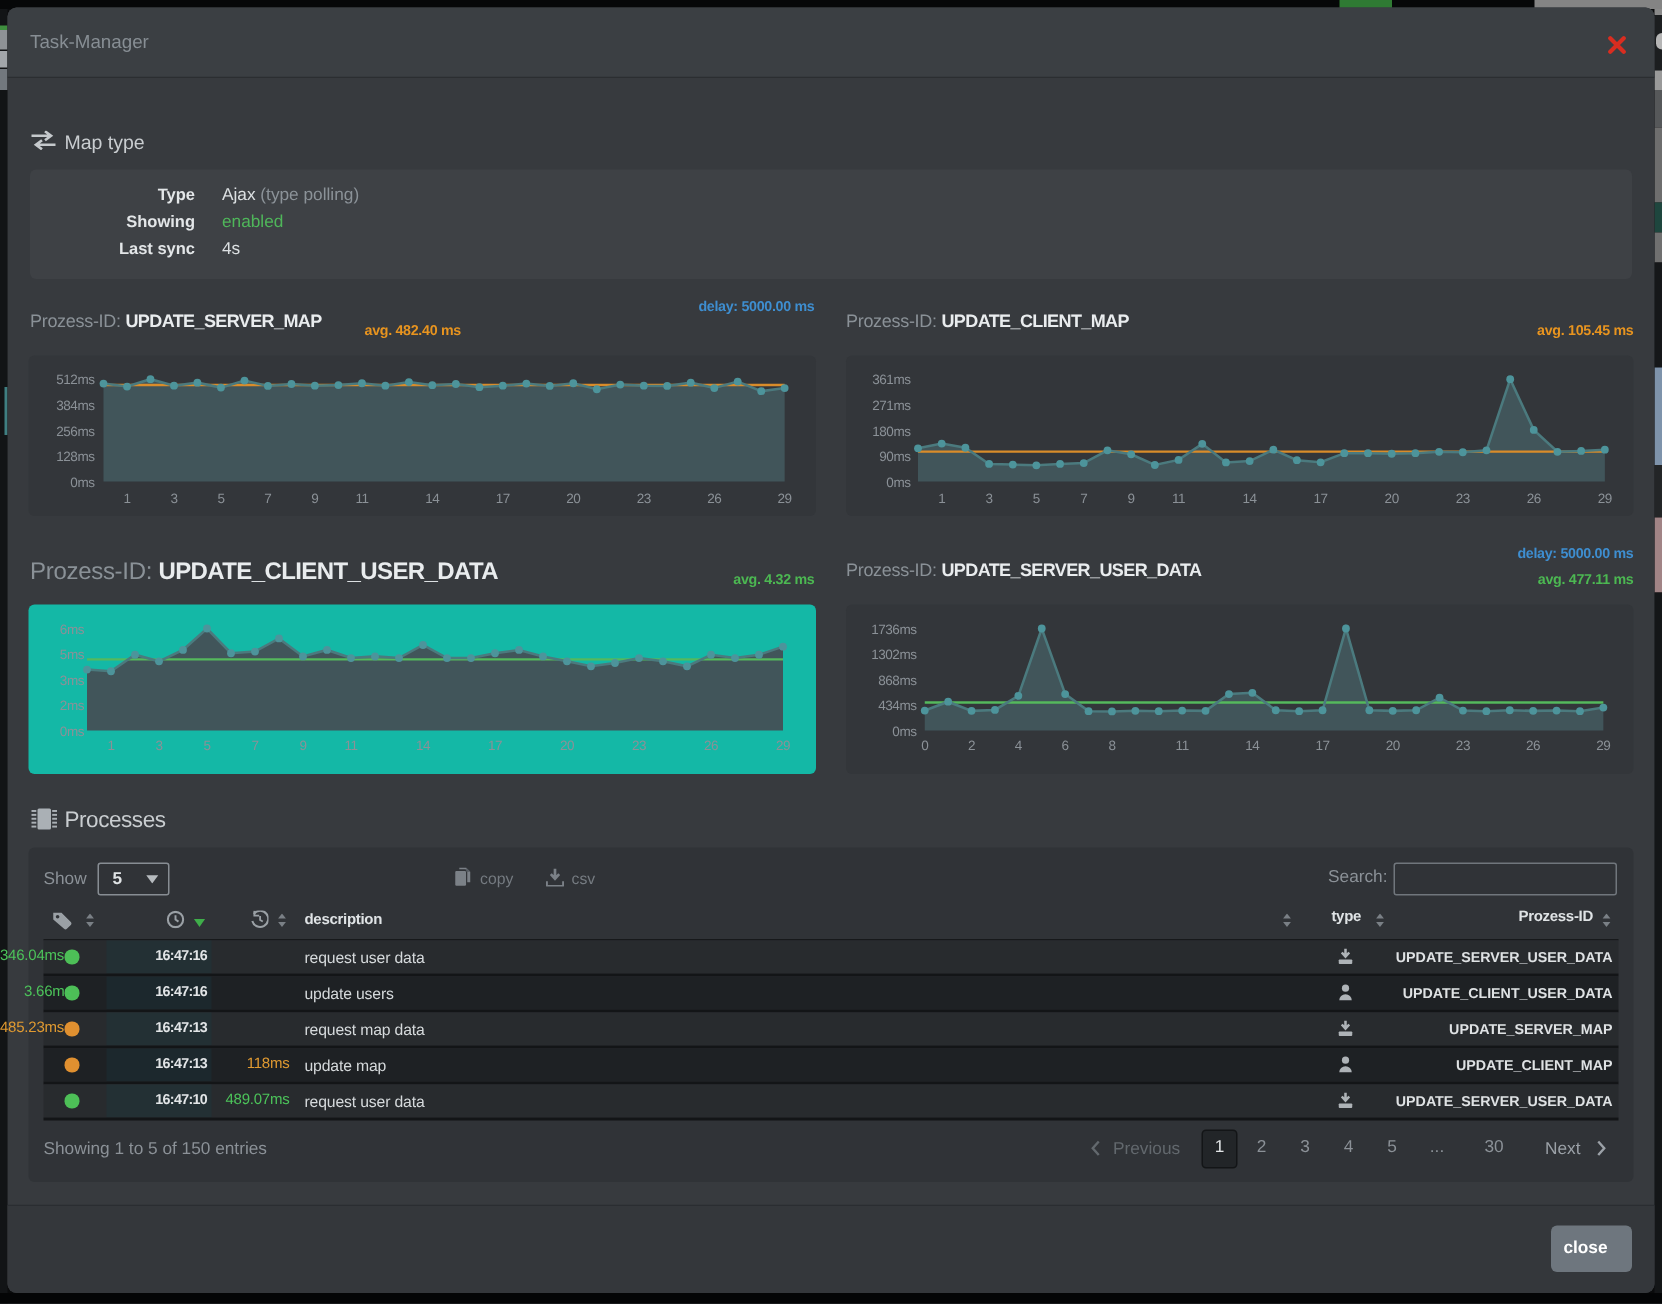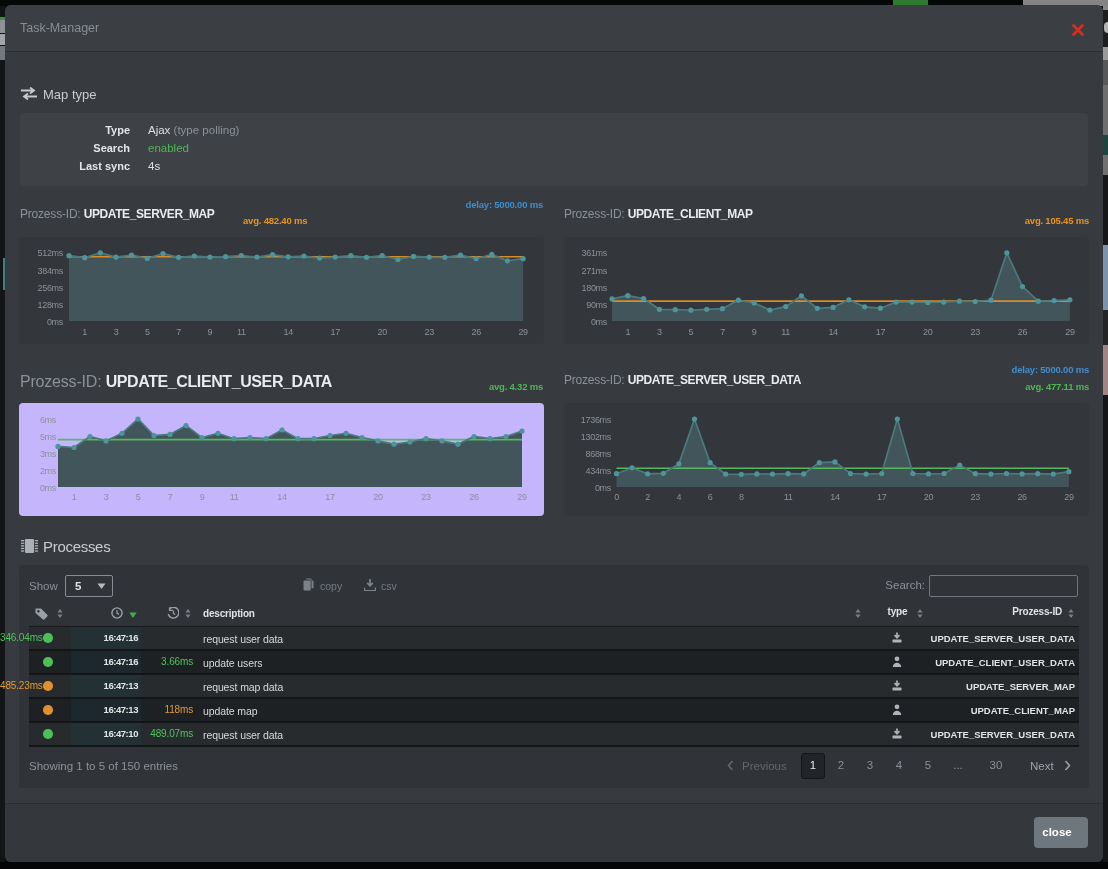--- a/index.html
+++ b/index.html
@@ -30,21 +30,21 @@
     <path d="M1.5 1.5 L10.5 10.5 M10.5 1.5 L1.5 10.5" stroke="#d92d20" stroke-width="2.8" stroke-linecap="round"></path>
   </svg>
 <svg style="position:absolute;left:20px;top:87px" width="18" height="13" viewBox="0 0 18 13">
     <path d="M1 3.5 H13 M10 0.5 L14 3.5 L10 6.5" fill="none" stroke="#c5c9cc" stroke-width="1.8"></path>
     <path d="M17 9.5 H5 M8 6.5 L4 9.5 L8 12.5" fill="none" stroke="#c5c9cc" stroke-width="1.8"></path>
   </svg>
 <div class="txt" style="left:43px;top:87px;font-size:13px;color:#c9cdd0">Map type</div>
 <div class="abs" style="left:20px;top:113px;width:1068px;height:73px;background:#3e4145;border-radius:4px"></div>
 <div class="txt" style="left:0px;top:124px;width:130px;text-align:right;font-size:11px;font-weight:bold;color:#e3e6e8">Type</div>
 <div class="txt" style="left:148px;top:124px;font-size:11.5px"><span style="color:#dce0e2">Ajax</span> <span style="color:#8b9298">(type polling)</span></div>
-<div class="txt" style="left:0px;top:142px;width:130px;text-align:right;font-size:11px;font-weight:bold;color:#e3e6e8">Search</div>
+<div class="txt" style="left:0px;top:142px;width:130px;text-align:right;font-size:11px;font-weight:bold;color:#e3e6e8">Showing</div>
 <div class="txt" style="left:148px;top:142px;font-size:11.5px"><span style="color:#4fb65a">enabled</span></div>
 <div class="txt" style="left:0px;top:160px;width:130px;text-align:right;font-size:11px;font-weight:bold;color:#e3e6e8">Last sync</div>
 <div class="txt" style="left:148px;top:160px;font-size:11.5px"><span style="color:#dce0e2">4s</span></div>
 <div class="txt" style="left:20px;top:207px;font-size:12px;letter-spacing:-0.2px;color:#8a9197">Prozess-ID: <span style="color:#e9ecee;font-weight:bold;letter-spacing:-0.4px">UPDATE_SERVER_MAP</span></div>
 <div class="txt" style="left:564px;top:207px;font-size:12px;letter-spacing:-0.2px;color:#8a9197">Prozess-ID: <span style="color:#e9ecee;font-weight:bold;letter-spacing:-0.4px">UPDATE_CLIENT_MAP</span></div>
 <div class="txt" style="left:20px;top:373px;font-size:16px;letter-spacing:-0.2px;color:#8a9197">Prozess-ID: <span style="color:#e9ecee;font-weight:bold;letter-spacing:-0.4px">UPDATE_CLIENT_USER_DATA</span></div>
 <div class="txt" style="left:564px;top:373px;font-size:12px;letter-spacing:-0.2px;color:#8a9197">Prozess-ID: <span style="color:#e9ecee;font-weight:bold;letter-spacing:-0.4px">UPDATE_SERVER_USER_DATA</span></div>
 <div class="txt" style="left:243px;top:199px;width:300px;text-align:right;font-size:9.5px;letter-spacing:-0.2px;font-weight:bold;color:#3e8ed0">delay: 5000.00 ms</div>
 <div class="txt" style="left:243px;top:215px;width:300px;text-align:left;font-size:9.5px;letter-spacing:-0.2px;font-weight:bold;color:#e8941f">avg. 482.40 ms</div>
 <div class="txt" style="left:789px;top:215px;width:300px;text-align:right;font-size:9.5px;letter-spacing:-0.2px;font-weight:bold;color:#e8941f">avg. 105.45 ms</div>
@@ -152,21 +152,21 @@
       <text x="190.1" y="98.0" text-anchor="middle" font-size="9" letter-spacing="-0.3" fill="#8b9197" font-family="Liberation Sans, sans-serif">9</text>
       <text x="221.7" y="98.0" text-anchor="middle" font-size="9" letter-spacing="-0.3" fill="#8b9197" font-family="Liberation Sans, sans-serif">11</text>
       <text x="269.1" y="98.0" text-anchor="middle" font-size="9" letter-spacing="-0.3" fill="#8b9197" font-family="Liberation Sans, sans-serif">14</text>
       <text x="316.4" y="98.0" text-anchor="middle" font-size="9" letter-spacing="-0.3" fill="#8b9197" font-family="Liberation Sans, sans-serif">17</text>
       <text x="363.8" y="98.0" text-anchor="middle" font-size="9" letter-spacing="-0.3" fill="#8b9197" font-family="Liberation Sans, sans-serif">20</text>
       <text x="411.2" y="98.0" text-anchor="middle" font-size="9" letter-spacing="-0.3" fill="#8b9197" font-family="Liberation Sans, sans-serif">23</text>
       <text x="458.5" y="98.0" text-anchor="middle" font-size="9" letter-spacing="-0.3" fill="#8b9197" font-family="Liberation Sans, sans-serif">26</text>
       <text x="505.9" y="98.0" text-anchor="middle" font-size="9" letter-spacing="-0.3" fill="#8b9197" font-family="Liberation Sans, sans-serif">29</text>
     </svg>
   </div>
-<div style="position:absolute;left:19px;top:403px;width:525px;height:113px;background:#c4b5fd;border-radius:4px;overflow:hidden">
+<div style="position:absolute;left:19px;top:403px;width:525px;height:113px;background:#14b8a6;border-radius:4px;overflow:hidden">
     <svg width="525" height="113" viewBox="0 0 525 113" style="position:absolute;left:0;top:0">
       <path d="M39.0,84.0 L39.0,43.4 L55.0,44.5 L71.0,33.5 L87.0,37.9 L103.0,30.3 L119.0,16.0 L135.0,32.5 L151.0,31.4 L167.0,22.6 L183.0,34.6 L199.0,30.3 L215.0,35.7 L231.0,34.6 L247.0,35.7 L263.0,27.0 L279.0,35.7 L295.0,35.7 L311.0,32.5 L327.0,30.3 L343.0,34.6 L359.0,37.9 L375.0,41.2 L391.0,39.0 L407.0,35.7 L423.0,37.9 L439.0,41.2 L455.0,33.5 L471.0,35.7 L487.0,33.5 L503.0,28.1 L503.0,84.0 Z" fill="#41555a"></path>
       <line x1="39.0" y1="36.6" x2="503.0" y2="36.6" stroke="#55b95d" stroke-width="1.6"></line>
       <path d="M39.0,43.4 L55.0,44.5 L71.0,33.5 L87.0,37.9 L103.0,30.3 L119.0,16.0 L135.0,32.5 L151.0,31.4 L167.0,22.6 L183.0,34.6 L199.0,30.3 L215.0,35.7 L231.0,34.6 L247.0,35.7 L263.0,27.0 L279.0,35.7 L295.0,35.7 L311.0,32.5 L327.0,30.3 L343.0,34.6 L359.0,37.9 L375.0,41.2 L391.0,39.0 L407.0,35.7 L423.0,37.9 L439.0,41.2 L455.0,33.5 L471.0,35.7 L487.0,33.5 L503.0,28.1" fill="none" stroke="#4b7a7e" stroke-width="1.7"></path>
       <circle cx="39.0" cy="43.4" r="2.6" fill="#4d949b"></circle>
       <circle cx="55.0" cy="44.5" r="2.6" fill="#4d949b"></circle>
       <circle cx="71.0" cy="33.5" r="2.6" fill="#4d949b"></circle>
       <circle cx="87.0" cy="37.9" r="2.6" fill="#4d949b"></circle>
       <circle cx="103.0" cy="30.3" r="2.6" fill="#4d949b"></circle>
       <circle cx="119.0" cy="16.0" r="2.6" fill="#4d949b"></circle>
@@ -350,21 +350,21 @@
 <svg style="position:absolute;left:892px;top:632px" width="10" height="11" viewBox="0 0 10 11">
     <path d="M5 0.5 V5.2 M2.5 3 L5 5.8 L7.5 3" fill="none" stroke="#aeb3b7" stroke-width="1.7"></path>
     <rect x="0.5" y="7.6" width="9" height="3" rx="0.6" fill="#aeb3b7"></rect>
   </svg>
 <div class="txt" style="left:775px;top:633px;width:300px;text-align:right;font-size:9.5px;font-weight:bold;color:#dfe2e4">UPDATE_SERVER_USER_DATA</div>
 <div class="abs" style="left:29px;top:649px;width:1050px;height:2px;background:#131517"></div>
 <div class="abs" style="left:29px;top:651px;width:1050px;height:22px;background:#1e2124"></div>
 <div class="abs" style="left:71px;top:651px;width:70px;height:22px;background:#1c282d"></div>
 <div class="abs" style="left:43.2px;top:657.2px;width:9.6px;height:9.6px;border-radius:50%;background:#4dbf57"></div>
 <div class="txt" style="left:0px;top:656px;width:138px;text-align:right;font-size:9.5px;letter-spacing:-0.45px;font-weight:bold;color:#e2e5e7">16:47:16</div>
-<div class="txt" style="left:0px;top:656px;width:193px;text-align:right;font-size:10px;letter-spacing:-0.15px;color:#4cc45a">3.66ms</div>
+<div class="txt" style="left:16px;top:656px;width:193px;text-align:left;font-size:10px;letter-spacing:-0.15px;color:#4cc45a">3.66ms</div>
 <div class="txt" style="left:203px;top:657px;font-size:10.5px;letter-spacing:-0.1px;color:#d5d9db">update users</div>
 <svg style="position:absolute;left:892px;top:656px" width="10" height="11" viewBox="0 0 10 11">
     <circle cx="5" cy="2.8" r="2.4" fill="#aeb3b7"></circle>
     <path d="M0.8 11 a4.2 4.2 0 0 1 8.4 0 z" fill="#aeb3b7"></path>
   </svg>
 <div class="txt" style="left:775px;top:657px;width:300px;text-align:right;font-size:9.5px;font-weight:bold;color:#dfe2e4">UPDATE_CLIENT_USER_DATA</div>
 <div class="abs" style="left:29px;top:673px;width:1050px;height:2px;background:#131517"></div>
 <div class="abs" style="left:29px;top:675px;width:1050px;height:22px;background:#282b2e"></div>
 <div class="abs" style="left:71px;top:675px;width:70px;height:22px;background:#233034"></div>
 <div class="abs" style="left:43.2px;top:681.2px;width:9.6px;height:9.6px;border-radius:50%;background:#e09030"></div>

